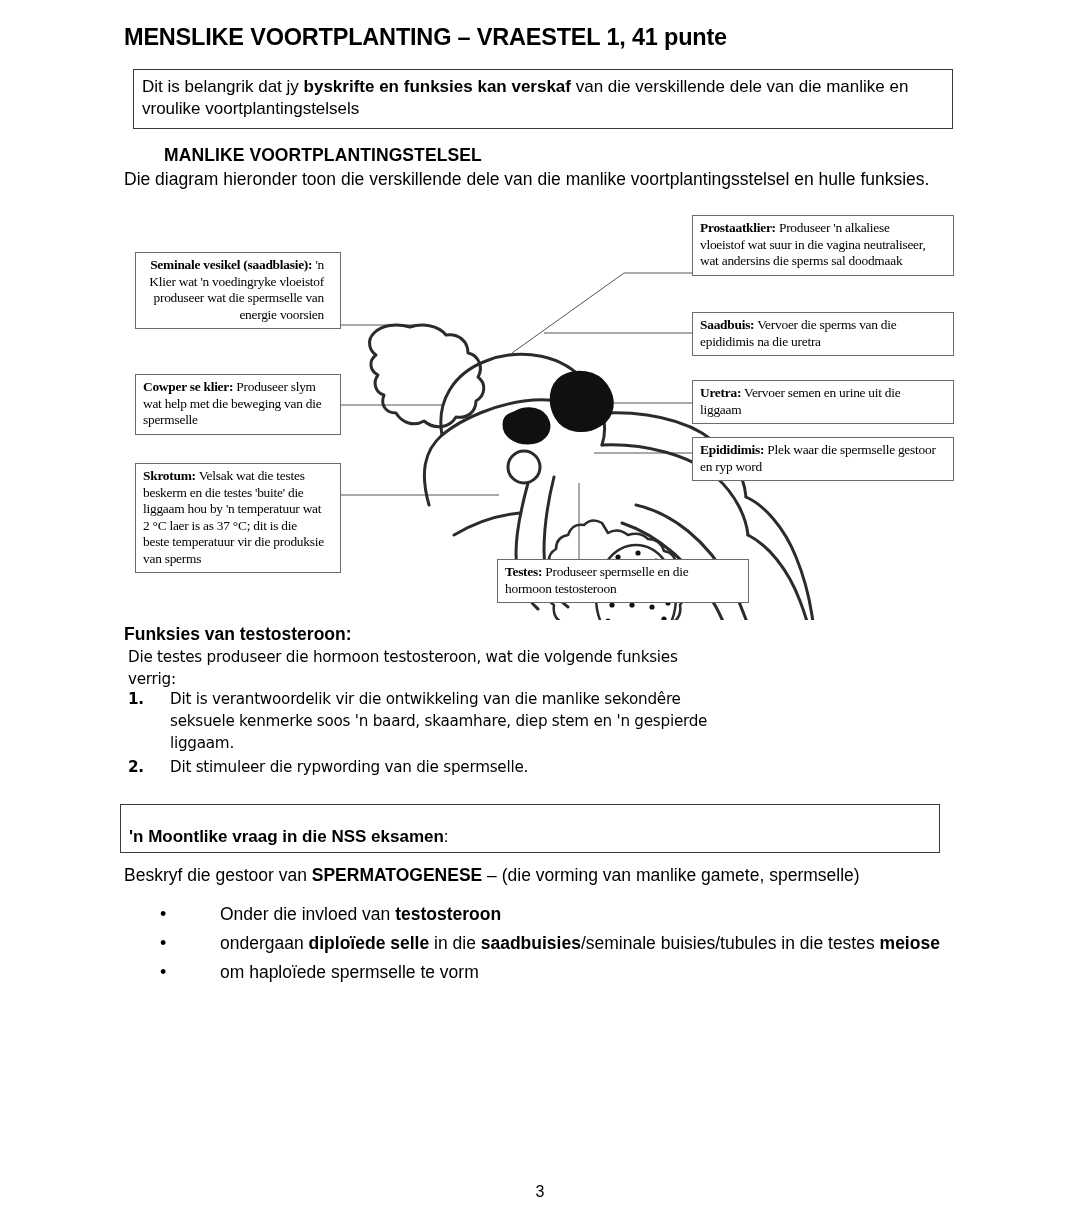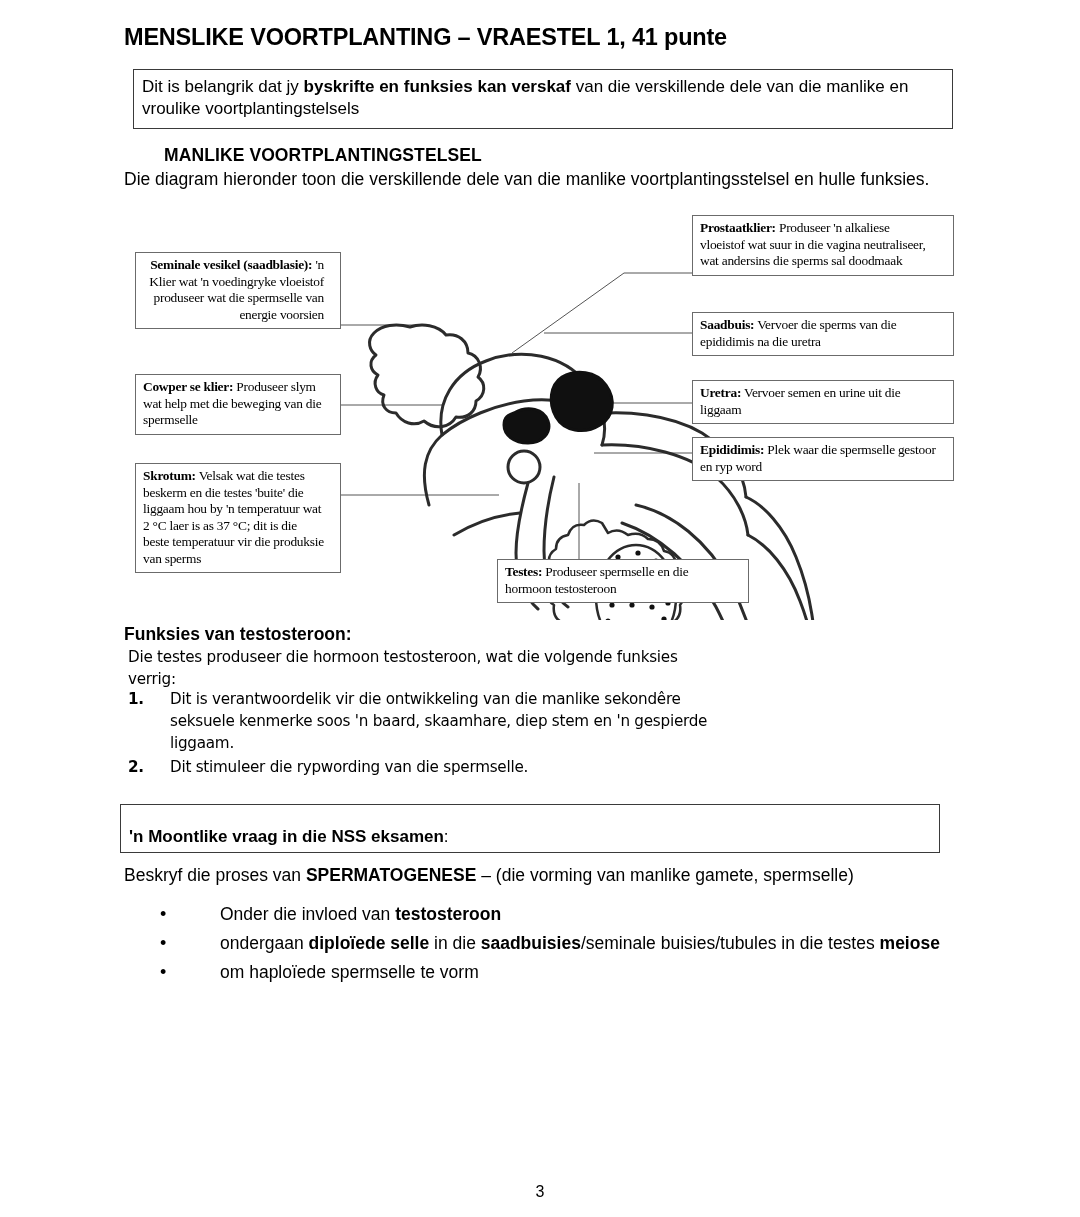--- a/index.html
+++ b/index.html
@@ -338,21 +338,21 @@
       <span class="fn-num">2.</span>
       <span>Dit stimuleer die rypwording van die spermselle.</span>
     </div>
   </div>
 
   <div class="exam-box">
     <b>'n Moontlike vraag in die NSS eksamen</b><span>:</span>
   </div>
 
   <div class="q-line">
-    <span>Beskryf die proses van </span><b>SPERMATOGENESE</b><span> – (die vorming van manlike gamete, spermselle)</span>
+    <span>Beskryf die gestoor van </span><b>SPERMATOGENESE</b><span> – (die vorming van manlike gamete, spermselle)</span>
   </div>
 
   <div class="q-bullets">
     <div class="q-bullet">
       <span class="dot">•</span>
       <span>Onder die invloed van </span><b>testosteroon</b>
     </div>
     <div class="q-bullet">
       <span class="dot">•</span>
       <span>ondergaan </span><b>diploïede selle</b><span> in die </span><b>saadbuisies</b><span>/seminale buisies/tubules in die testes </span><b>meiose</b>

